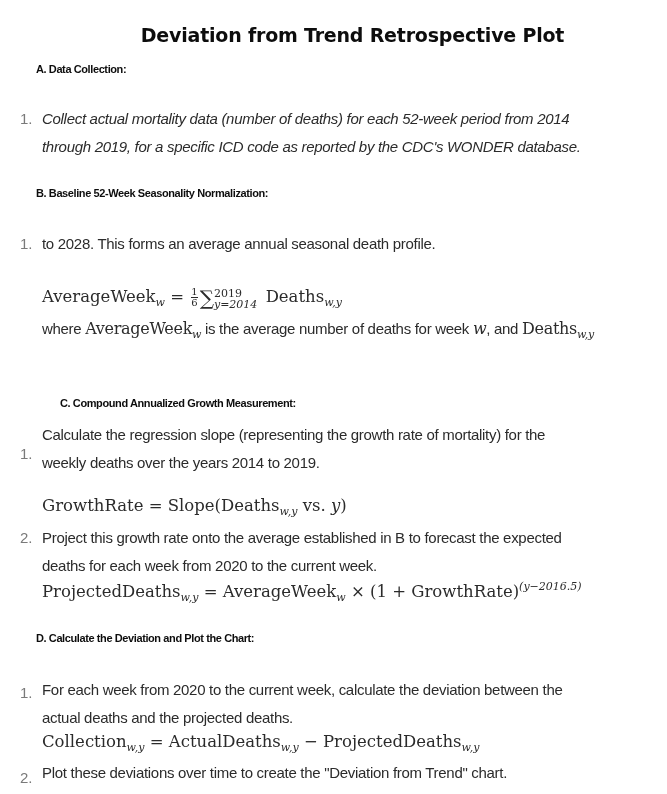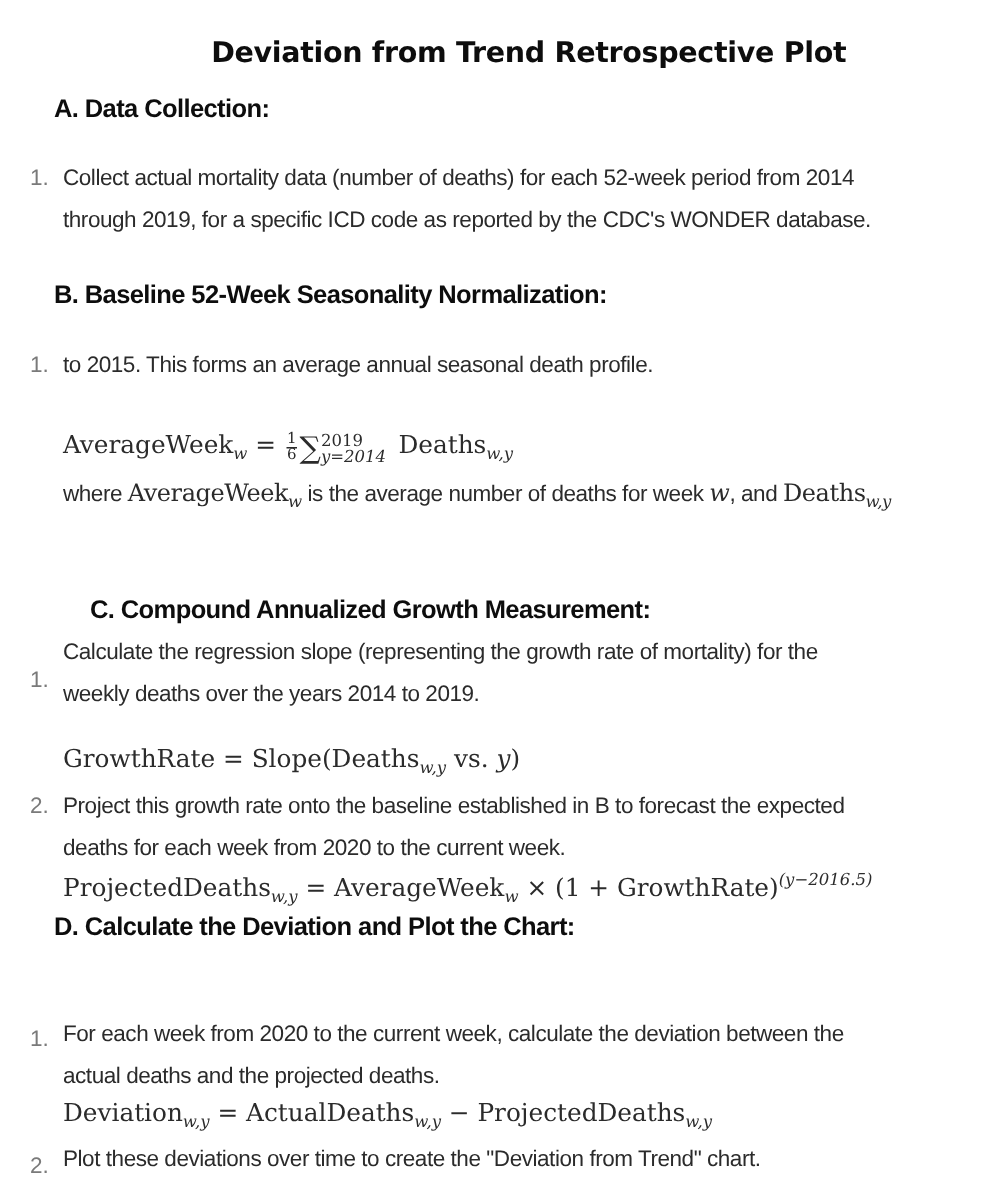--- a/index.html
+++ b/index.html
@@ -1,18 +1,18 @@
 <!DOCTYPE html>
 <html><head>
 <meta charset="utf-8">
 <style>
   html, body { margin:0; padding:0; background:#ffffff; }
   body { width:667px; height:794px; position:relative; overflow:hidden; font-family:"Liberation Sans", sans-serif; color:#2b2b2b; }
   .title { position:absolute; left:0; width:641px; top:24px; text-align:center; font-family:"DejaVu Sans", sans-serif; font-weight:bold; font-size:19px; color:#0d0d0d; letter-spacing:-0.2px;padding-left:32px; }
-  .section-heading { position:absolute; left:36px; font-weight:bold; font-size:17px; color:#0d0d0d; letter-spacing:-0.4px; }
+  .section-heading { position:absolute; left:36px; font-weight:bold; font-size:11px; color:#0d0d0d; letter-spacing:-0.4px; }
   .item { position:absolute; left:42px; width:610px; font-size:15px; line-height:28px; color:#2b2b2b; letter-spacing:-0.3px; }
   .num { position:absolute; left:20px; font-size:15px; color:#7a7a7a; }
   .math { font-family:"DejaVu Serif", serif; color:#2b2b2b; font-size:16.5px; letter-spacing:0; }
   .math i { font-style:italic; }
   .sub { font-size:11px; vertical-align:-4px; font-style:italic; font-family:"DejaVu Serif", serif; }
   .sup { font-size:11px; vertical-align:7px; font-family:"DejaVu Serif", serif; }
   .frac { display:inline-block; vertical-align:-4px; text-align:center; font-size:10px; line-height:10px; margin:0 2px; }
   .frac span { display:block; }
   .frac .bar { border-top:1px solid #2b2b2b; }
   .sigma { font-size:20px; vertical-align:-3px; }
@@ -21,29 +21,29 @@
   .eqline { position:absolute; left:42px; white-space:nowrap; }
   .inline-math { font-family:"DejaVu Serif", serif; font-size:16px; }
 </style>
 </head>
 <body>
 
 <div class="title">Deviation from Trend Retrospective Plot</div>
 
 <div class="section-heading" style="top:63px;">A. Data Collection:</div>
 <span class="num" style="top:110px;">1.</span>
-<div class="item" style="top:105px;">
+<div class="item" style="top:105px;font-style:italic;">
   <div>Collect actual mortality data (number of deaths) for each 52-week period from 2014</div>
   <div>through 2019, for a specific ICD code as reported by the CDC's WONDER database.</div>
 </div>
 
 <div class="section-heading" style="top:187px;">B. Baseline 52-Week Seasonality Normalization:</div>
 <span class="num" style="top:235px;">1.</span>
 <div class="item" style="top:230px;">
-  <div>to 2015. This forms an average annual seasonal death profile.</div>
+  <div>to 2028. This forms an average annual seasonal death profile.</div>
 </div>
 <div class="eqline math" style="top:286px;">
   <span>AverageWeek</span><span class="sub">w</span>
   <span>=</span>
   <span class="frac"><span>1</span><span class="bar">6</span></span><span class="sigma">∑</span><span class="limits"><span>2019</span><span style="font-style:italic">y=2014</span></span>
   <span>Deaths</span><span class="sub">w,y</span>
 </div>
 <div class="item" style="top:315px;">
   <div>
     <span>where </span><span class="inline-math">AverageWeek</span><span class="sub">w</span><span> is the average number of deaths for week </span><i class="inline-math">w</i><span>, and </span><span class="inline-math">Deaths</span><span class="sub">w,y</span>
@@ -57,39 +57,39 @@
   <div>weekly deaths over the years 2014 to 2019.</div>
 </div>
 <div class="eqline math" style="top:496px;text-align:right;">
   <span>GrowthRate</span>
   <span>=</span>
   <span>Slope(Deaths</span><span class="sub">w,y</span><span style="white-space:pre"> vs. </span><i>y</i><span>)</span>
 </div>
 
 <span class="num" style="top:529px;">2.</span>
 <div class="item" style="top:524px;">
-  <div>Project this growth rate onto the baseline established in B to forecast the expected</div>
+  <div>Project this growth rate onto the average established in B to forecast the expected</div>
   <div>deaths for each week from 2020 to the current week.</div>
 </div>
 <div class="eqline math" style="top:580px;">
   <span>ProjectedDeaths</span><span class="sub">w,y</span>
   <span>=</span>
   <span>AverageWeek</span><span class="sub">w</span>
   <span>×</span>
   <span>(1 + GrowthRate)</span><span class="sup" style="font-style:italic">(y−2016.5)</span>
 </div>
 
-<div class="section-heading" style="top:608px;">D. Calculate the Deviation and Plot the Chart:</div>
+<div class="section-heading" style="top:632px;">D. Calculate the Deviation and Plot the Chart:</div>
 <span class="num" style="top:684px;">1.</span>
 <div class="item" style="top:676px;">
   <div>For each week from 2020 to the current week, calculate the deviation between the</div>
   <div>actual deaths and the projected deaths.</div>
 </div>
 <div class="eqline math" style="top:732px;">
-  <span>Deviation</span><span class="sub">w,y</span>
+  <span>Collection</span><span class="sub">w,y</span>
   <span>=</span>
   <span>ActualDeaths</span><span class="sub">w,y</span>
   <span>−</span>
   <span>ProjectedDeaths</span><span class="sub">w,y</span>
 </div>
 <span class="num" style="top:769px;">2.</span>
 <div class="item" style="top:759px;">
   <div>Plot these deviations over time to create the "Deviation from Trend" chart.</div>
 </div>
 

